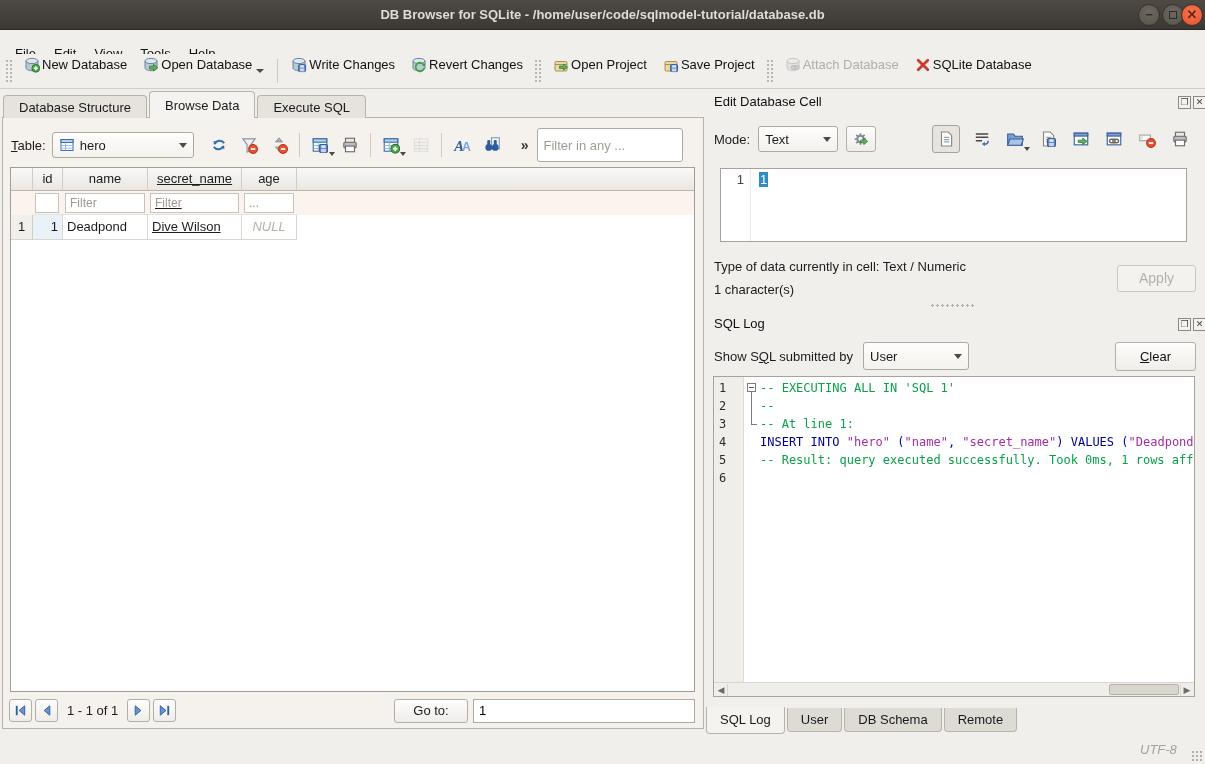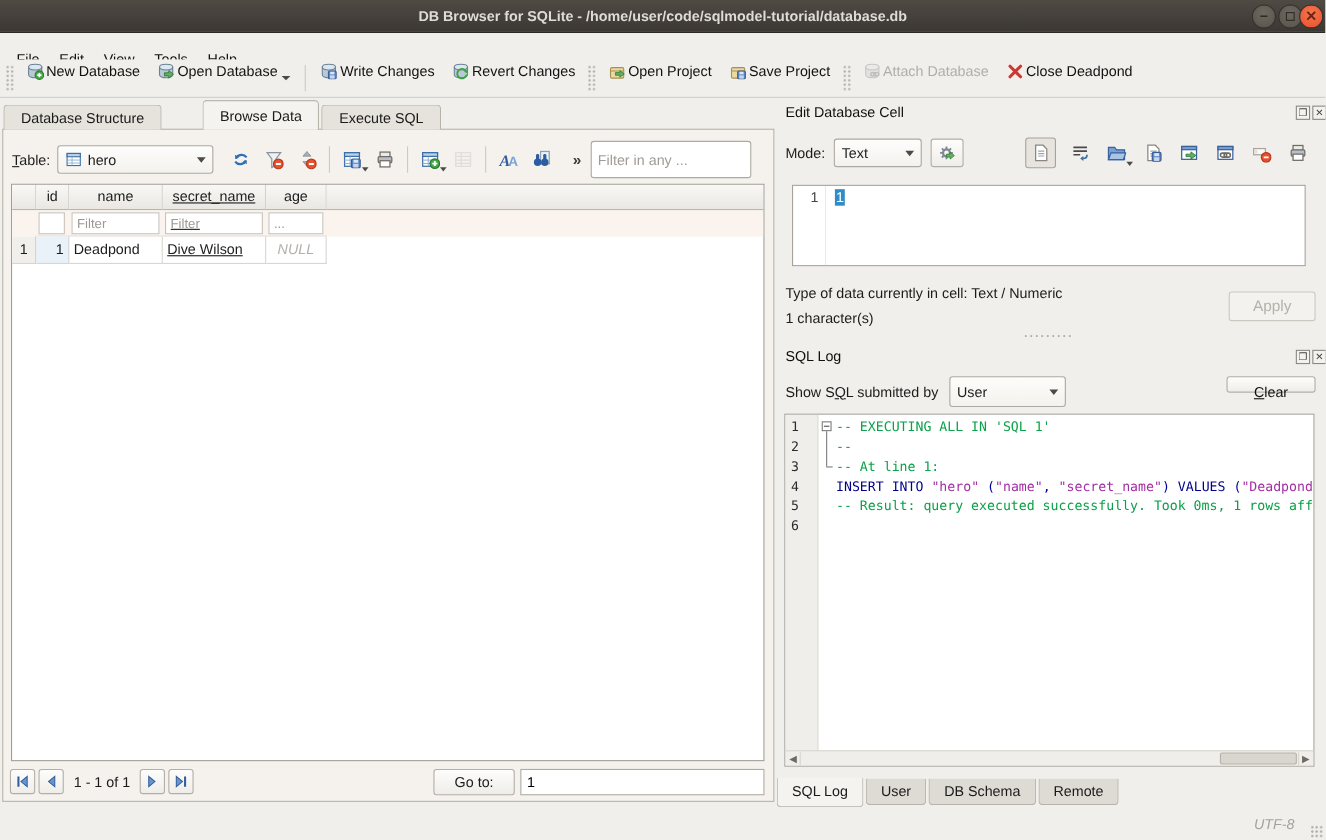--- a/index.html
+++ b/index.html
@@ -32,21 +32,21 @@
   .tb-sep{width:1px;height:24px;background:#cdc9c1;margin:0 5px;}
   .tb-btn{display:inline-flex;gap:2px;padding:0 8px;height:28px;border-radius:3px;color:#111;}
   .tb-btn.disabled{color:#b2aea7;}
   .tb-btn.disabled svg{opacity:.4;filter:grayscale(1);}
   .tb-caret{width:0;height:0;border-left:4px solid transparent;border-right:4px solid transparent;
     border-top:4px solid #4d4a44;margin-left:2px;margin-top:12px;}
   
   .maintabs{position:absolute;left:3px;top:91px;height:27px;display:flex;align-items:flex-end;z-index:3;}
   .mtab{padding:0 15px;height:23px;line-height:23px;background:#e6e3dd;border:1px solid #b7b3ab;
     border-bottom:none;border-radius:4px 4px 0 0;margin-right:2px;color:#1a1a1a;}
-  .mtab.active{height:27px;line-height:27px;background:#f5f3f0;position:relative;z-index:4;margin-left:35px;}
+  .mtab.active{height:27px;line-height:27px;background:#f5f3f0;position:relative;z-index:4;}
   
   .left-panel{position:absolute;left:2px;top:117px;width:702px;height:612px;background:#f5f2ed;
     border:1px solid #b7b3ab;}
   .browse-row{position:absolute;left:8px;top:13px;right:8px;height:28px;display:flex;align-items:center;}
   .lbl{margin-right:6px;}
   .combo{height:26px;border:1px solid #aeaaa2;border-radius:3px;background:linear-gradient(#fdfdfc,#f4f2ee);
     display:inline-flex;align-items:center;padding:0 6px;gap:5px;}
   .combo .arr{width:0;height:0;border-left:4px solid transparent;border-right:4px solid transparent;
     border-top:5px solid #4d4a44;margin-left:auto;}
   .combo.table-combo{width:142px;}
@@ -103,21 +103,21 @@
   .ce-text{position:absolute;left:38px;top:3px;}
   .ce-sel{background:var(--sel);color:#fff;padding:0 1px;}
   .type-info{position:absolute;left:714px;top:259px;}
   .char-count{position:absolute;left:714px;top:282px;}
   .apply-btn{position:absolute;left:1117px;top:265px;width:79px;height:27px;border:1px solid #ccc8c0;
     border-radius:3px;background:#f3f2ee;color:#b5b1aa;font-size:14px;text-align:center;line-height:25px;}
   .vsplit-dots{position:absolute;left:930px;top:303px;width:44px;height:5px;
     background-image:radial-gradient(#b3afa7 1px,transparent 1.2px);background-size:5px 5px;}
   .log-filter-row{position:absolute;left:714px;top:341px;height:30px;display:flex;align-items:center;}
   .combo.user{width:106px;margin-left:10px;height:28px;}
-  .clear-btn{position:absolute;left:1115px;top:342px;width:81px;height:15px;border:1px solid #b3afa7;border-radius:3px;
+  .clear-btn{position:absolute;left:1115px;top:342px;width:81px;height:29px;border:1px solid #b3afa7;border-radius:3px;
     background:linear-gradient(#fdfdfc,#efede9);text-align:center;line-height:27px;color:#111;}
   
   .sqllog{position:absolute;left:713px;top:376px;width:482px;height:321px;border:1px solid #a7a39b;background:#fff;overflow:hidden;}
   .log-gutter-bg{position:absolute;left:0;top:0;bottom:14px;width:30px;background:#f0eeea;border-right:1px solid #dedbd5;}
   .log-lines{position:absolute;left:0;top:2px;right:0;font-family:"DejaVu Sans Mono",monospace;font-size:12px;}
   .log-line{display:flex;height:18px;line-height:18px;white-space:pre;}
   .ln{width:30px;text-align:left;padding-left:5px;color:#2b2b2b;flex:none;}
   .fold{width:16px;flex:none;}
   .code{flex:1;overflow:hidden;}
   .c-com{color:var(--comment);} .c-kw{color:var(--keyword);font-weight:normal;}
@@ -242,21 +242,21 @@
         </svg>
       </span>
       <span>Attach Database</span>
     </div>
     <div class="tb-btn">
       <span>
         <svg width="16" height="16" viewBox="0 0 16 16" xmlns="http://www.w3.org/2000/svg">
           <path d="M3.2 3.2l9.6 9.6M12.8 3.2l-9.6 9.6" stroke="#c93a32" stroke-width="2.8" stroke-linecap="round"></path>
         </svg>
       </span>
-      <span>Close Deadpond</span>
+      <span>SQLite Database</span>
     </div>
   </div>
 
 <div class="maintabs" id="maintabs">
     <div class="mtab">Database Structure</div>
     <div class="mtab active">Browse Data</div>
     <div class="mtab">Execute SQL</div>
   </div>
 
 <div class="left-panel">

